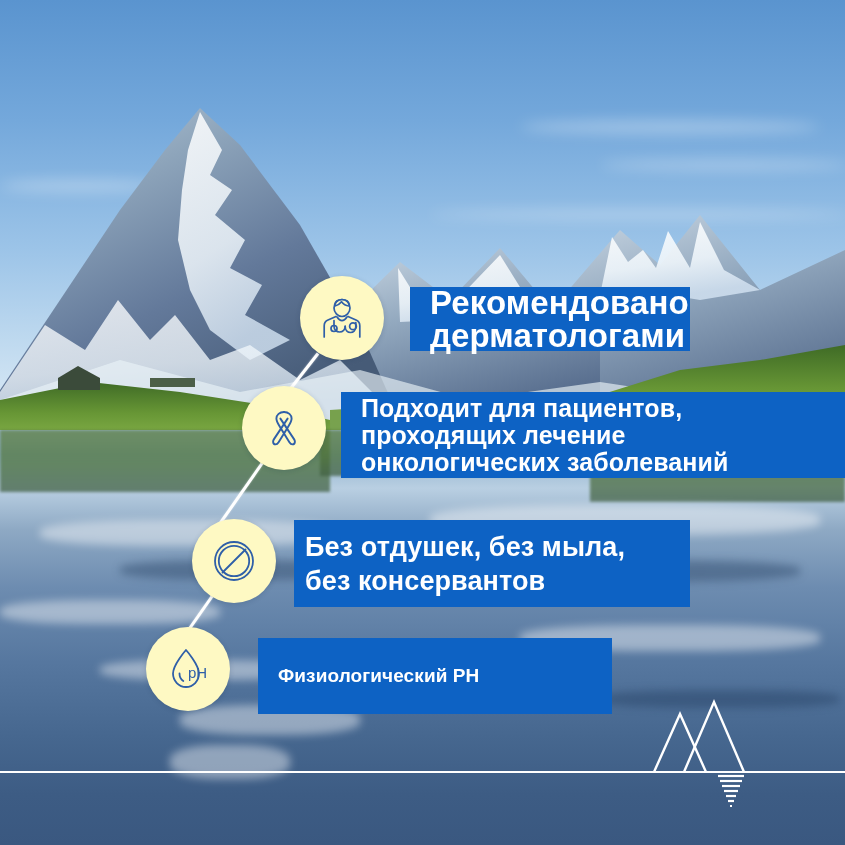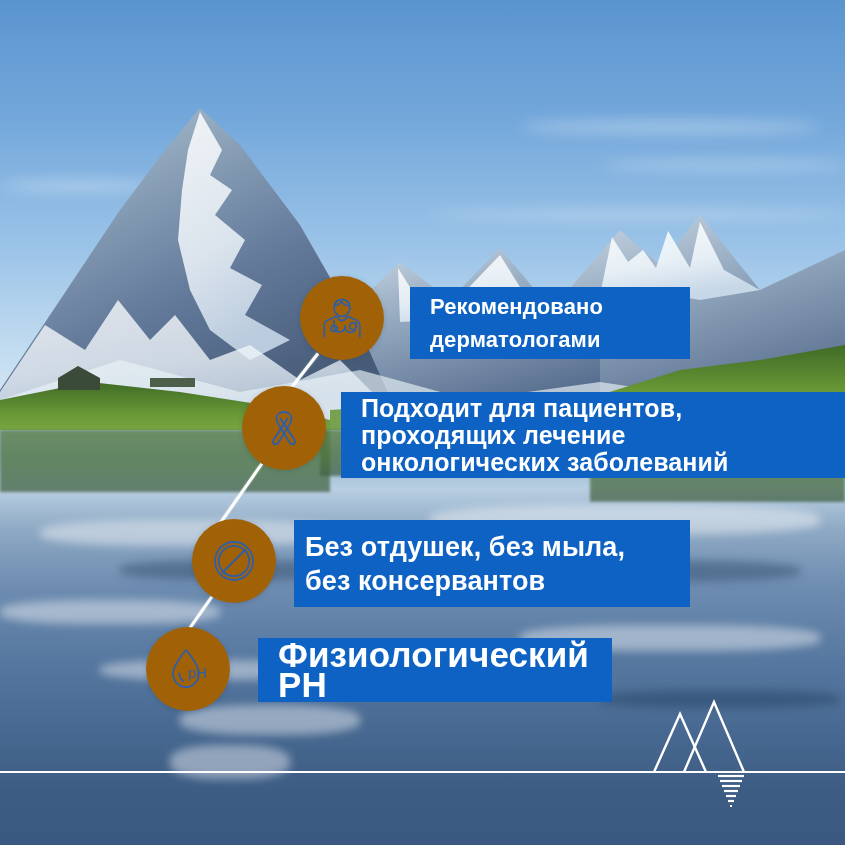--- a/index.html
+++ b/index.html
@@ -41,21 +41,21 @@
   }
   .refl-streak {
     position:absolute; background:rgba(255,255,255,0.42);
     filter:blur(4px); border-radius:40%;
   }
   .refl-streak.dark { background:rgba(30,55,90,0.38); }
 
   .badge {
     position:absolute;
     width:84px; height:84px; border-radius:50%;
-    background:#a16207;
+    background:#fef9c3;
     display:flex; align-items:center; justify-content:center;
     box-shadow:0 1px 5px rgba(20,45,75,0.18);
     z-index:6;
   }
   .badge svg { display:block; }
 
   .callout {
     position:absolute;
     background:#0d62c4;
     color:#ffffff;
@@ -65,24 +65,24 @@
     z-index:5;
   }
   .callout-text { white-space:pre-line; }
 
   
   #badge-1 { left:300px; top:276px; }
   #badge-2 { left:242px; top:386px; }
   #badge-3 { left:192px; top:519px; }
   #badge-4 { left:146px; top:627px; }
 
-  #callout-1 { left:410px; top:287px; width:280px; height:72px; padding:0 20px; font-size:22px; line-height:33px; }
+  #callout-1 { left:410px; top:287px; width:280px; height:64px; padding:0 20px; font-size:33px; line-height:33px; }
   #callout-2 { left:341px; top:392px; width:560px; height:86px; padding:12px 20px; font-size:25px; line-height:27px; }
   #callout-3 { left:294px; top:520px; width:396px; height:87px; padding:0 11px; font-size:27px; line-height:34px; }
-  #callout-4 { left:258px; top:638px; width:354px; height:64px; padding:0 20px; font-size:35px; line-height:30px; }
+  #callout-4 { left:258px; top:638px; width:354px; height:76px; padding:0 20px; font-size:19px; line-height:30px; }
 
   
   .connector {
     position:absolute;
     background:#ffffff;
     height:3px;
     transform-origin:0 50%;
     z-index:4;
     box-shadow:0 0 2px rgba(255,255,255,.5);
   }

